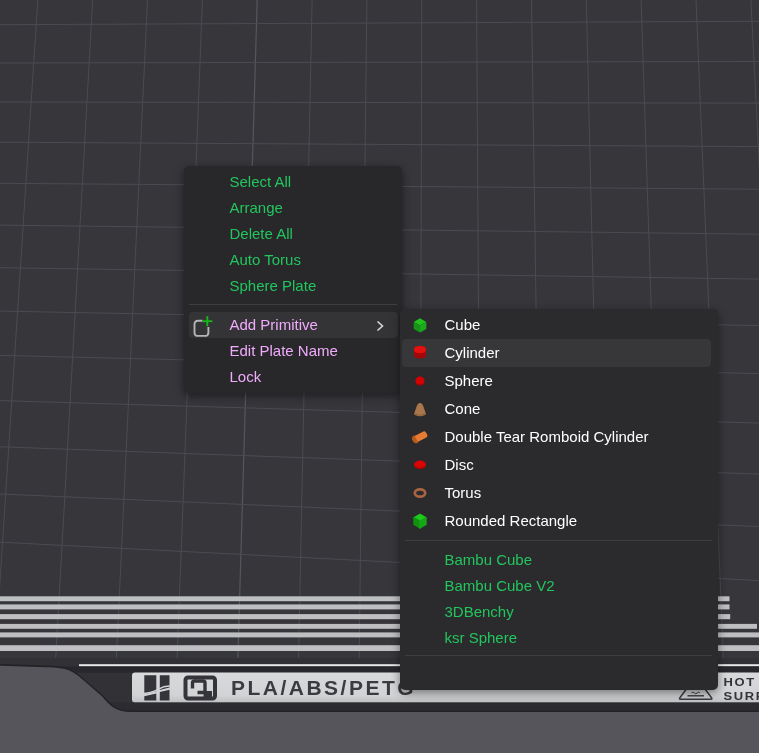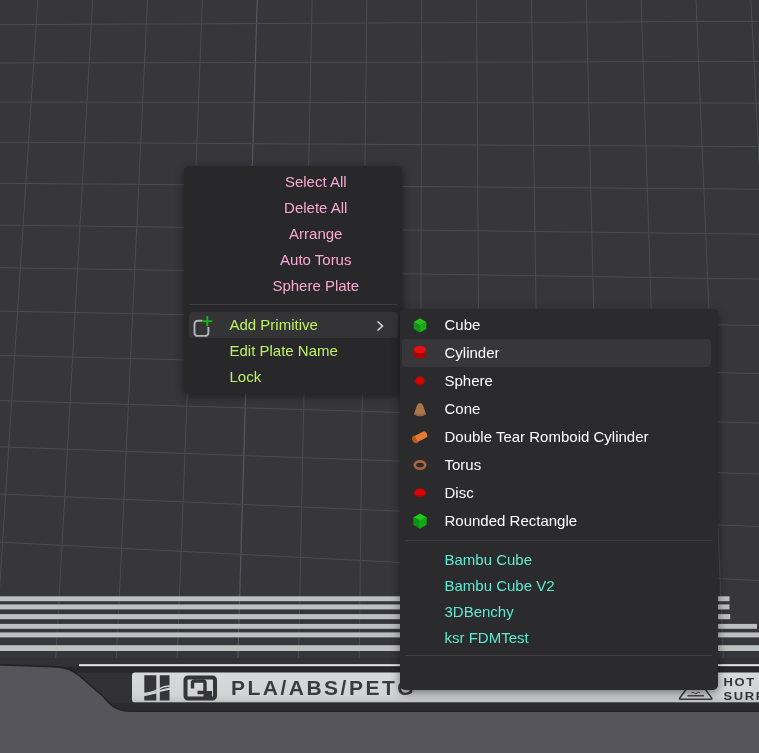--- a/index.html
+++ b/index.html
@@ -1,29 +1,29 @@
 <!DOCTYPE html>
 <html><head><meta charset="utf-8">
 <style>
 html,body{margin:0;padding:0;}
 body{width:759px;height:753px;overflow:hidden;position:relative;background:#36363b;
  font-family:"Liberation Sans",sans-serif;}
 #bg{position:absolute;left:0;top:0;}
 .menu{position:absolute;border-radius:5px;box-shadow:0 3px 10px rgba(0,0,0,.45);}
 #m1{left:184px;top:165.5px;width:218px;height:227.5px;background:#28282a;padding-top:3.5px;box-sizing:border-box;}
 #m2{left:400px;top:308.8px;width:317.5px;height:381.7px;background:#2b2b2d;padding-top:2.5px;box-sizing:border-box;}
-.r{height:26px;line-height:26px;padding-left:45.5px;font-size:15px;color:#bef264;white-space:nowrap;}
-.dis{color:#f9a8d4;text-align:center;}
+.r{height:26px;line-height:26px;padding-left:45.5px;font-size:15px;color:#f0abfc;white-space:nowrap;}
+.dis{color:#22c55e;}
 .sep{border-top:1px solid #3e3e41;margin:4.5px 5px 7.5px 5px;}
 .hl1{background:#343437;border-radius:4px;margin:0 4px 0 4.5px;padding-left:41px;position:relative;}
 .ri{height:28px;line-height:28px;padding-left:44.5px;font-size:15px;color:#ffffff;position:relative;white-space:nowrap;}
 .ri svg.ic{position:absolute;left:11.5px;top:6px;}
 .hl2{background:#37373a;border-radius:4px;margin:0 6.5px 0 1.5px;padding-left:43px;}
 .hl2 svg.ic{left:10px;top:4.5px;}
-.r2{height:26px;line-height:26px;padding-left:44.5px;font-size:15px;color:#5eead4;white-space:nowrap;}
+.r2{height:26px;line-height:26px;padding-left:44.5px;font-size:15px;color:#22c55e;white-space:nowrap;}
 .sep2{border-top:1px solid #3e3e41;margin:4.5px 6px 6px 5px;}
 .sep3{border-top:1px solid #3e3e41;margin:4.5px 6px 6px 5px;}
 #apicon{position:absolute;left:4px;top:2px;}
 #arrow{position:absolute;right:14px;top:8px;}
 </style></head>
 <body>
 <svg id="bg" width="759" height="753">
  <rect x="0" y="0" width="759" height="712" fill="#36363b"></rect>
  <rect x="0" y="712" width="759" height="41" fill="#55555b"></rect>
 <line x1="37.8" y1="0" x2="-5.1" y2="660" stroke="#4b4b53" stroke-width="1"></line>
@@ -96,22 +96,22 @@
 
  <text x="723.5" y="685.8" font-size="13" font-weight="bold" letter-spacing="1.6" fill="#33333a" transform="scale(1,0.9) translate(0,76.2)">HOT</text>
  <text x="723.5" y="699.8" font-size="13" font-weight="bold" letter-spacing="1.6" fill="#33333a" transform="scale(1,0.9) translate(0,77.7)">SURFACE</text>
 
  <path d="M-2,664.8 L54,666.6 C66,667.4 72,669.6 79,675.5 L101,694.5 C108,700.5 112,711.2 131,711.3 L761,711.3 L761,755 L-2,755 Z" fill="#55555b" stroke="#232327" stroke-width="1.6"></path>
  <rect x="0" y="714" width="759" height="39" fill="#55555b"></rect>
 </svg>
 
 <div class="menu" id="m1">
  <div class="r dis">Select All</div>
+ <div class="r dis">Arrange</div>
  <div class="r dis">Delete All</div>
- <div class="r dis">Arrange</div>
  <div class="r dis">Auto Torus</div>
  <div class="r dis">Sphere Plate</div>
  <div class="sep"></div>
  <div class="r hl1">Add Primitive
    <svg id="apicon" width="24" height="24" viewBox="0 0 24 24">
      <path d="M9.5,6.7 H5 Q1.5,6.7 1.5,10.2 V18.4 Q1.5,21.9 5,21.9 H11.9 Q15.4,21.9 15.4,18.4 V13" fill="none" stroke="#b5b5b5" stroke-width="1.9"></path>
      <line x1="9.3" y1="7.2" x2="19.3" y2="7.2" stroke="#17b517" stroke-width="1.9"></line>
      <line x1="14.3" y1="2.1" x2="14.3" y2="12.2" stroke="#17b517" stroke-width="1.9"></line>
    </svg>
    <svg id="arrow" width="8" height="12" viewBox="0 0 8 12">
@@ -139,31 +139,31 @@
  <div class="ri">Cone<svg class="ic" width="16" height="16" viewBox="0 0 16 16">
         <path d="M8,3.2 q1.7,0 3,4.4 l1.7,5.3 q-4.7,2.7 -9.4,0 l1.7,-5.3 q1.3,-4.4 3,-4.4 Z" fill="#aa764c" stroke="#aa764c" stroke-width="2.2" stroke-linejoin="round"></path>
 <path d="M3.3,12.6 q4.7,2.7 9.4,0 q-0.5,2 -4.7,2 q-4.2,0 -4.7,-2 Z" fill="#82562f"></path>
       </svg></div>
  <div class="ri">Double Tear Romboid Cylinder<svg class="ic" width="16" height="16" viewBox="0 0 16 16">
         <g transform="rotate(-27 8 8)">
           <rect x="0.5" y="4.6" width="15" height="6.8" rx="2.6" fill="#e87b33"></rect>
           <path d="M3.1,4.6 a2.6,3.4 0 0 0 0,6.8 Z" fill="#b55a1e" stroke="#b55a1e" stroke-width="1.4"></path>
         </g>
       </svg></div>
- <div class="ri">Torus<svg class="ic" width="16" height="16" viewBox="0 0 16 16">
-        <ellipse cx="8" cy="8" rx="5.2" ry="3.7" fill="none" stroke="#a96440" stroke-width="2.7"></ellipse>
-      </svg></div>
  <div class="ri">Disc<svg class="ic" width="16" height="16" viewBox="0 0 16 16">
         <ellipse cx="8" cy="7.7" rx="6" ry="4.2" fill="#d90404"></ellipse>
         <path d="M2,7.7 a6,4.2 0 0 0 12,0 a6,3 0 0 1 -12,0" fill="#a30303"></path>
+      </svg></div>
+ <div class="ri">Torus<svg class="ic" width="16" height="16" viewBox="0 0 16 16">
+        <ellipse cx="8" cy="8" rx="5.2" ry="3.7" fill="none" stroke="#a96440" stroke-width="2.7"></ellipse>
       </svg></div>
  <div class="ri">Rounded Rectangle<svg class="ic" width="16" height="16" viewBox="0 0 16 16">
         <polygon points="8,1.4 14,4.9 8,8.4 2,4.9" fill="#1ecb1a" stroke="#1ecb1a" stroke-width="1.4" stroke-linejoin="round"></polygon>
 <polygon points="2,4.9 8,8.4 8,15 2,11.5" fill="#119111" stroke="#119111" stroke-width="1.4" stroke-linejoin="round"></polygon>
 <polygon points="14,4.9 8,8.4 8,15 14,11.5" fill="#16a716" stroke="#16a716" stroke-width="1.4" stroke-linejoin="round"></polygon>
       </svg></div>
  <div class="sep2"></div>
  <div class="r2">Bambu Cube</div>
  <div class="r2">Bambu Cube V2</div>
  <div class="r2">3DBenchy</div>
- <div class="r2">ksr FDMTest</div>
+ <div class="r2">ksr Sphere</div>
  <div class="sep3"></div>
 </div>
 
 </body></html>

